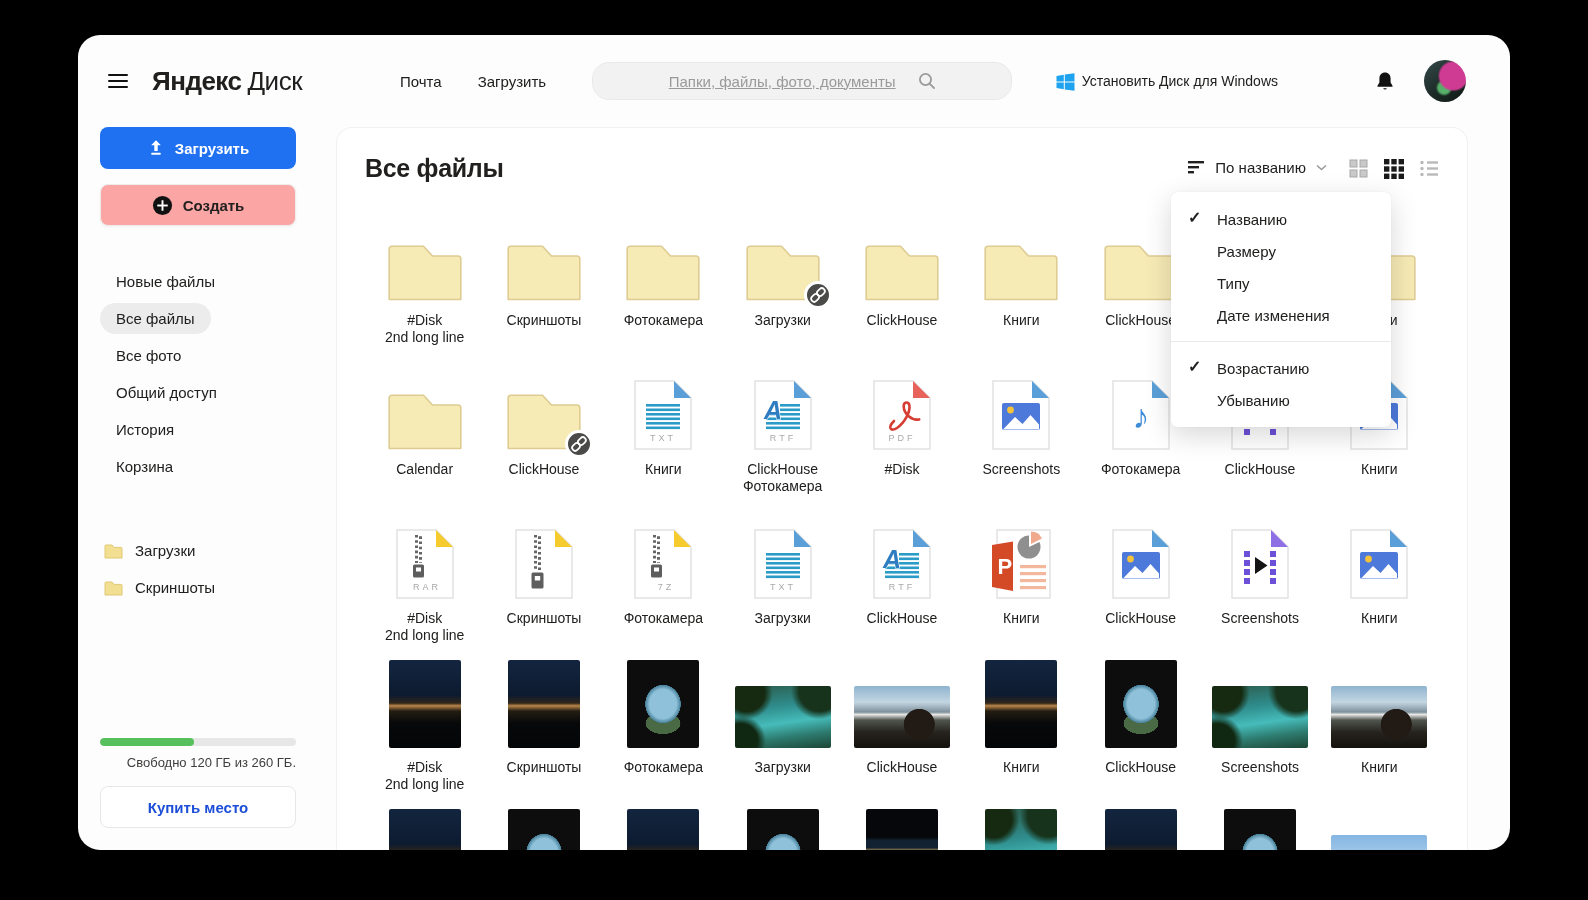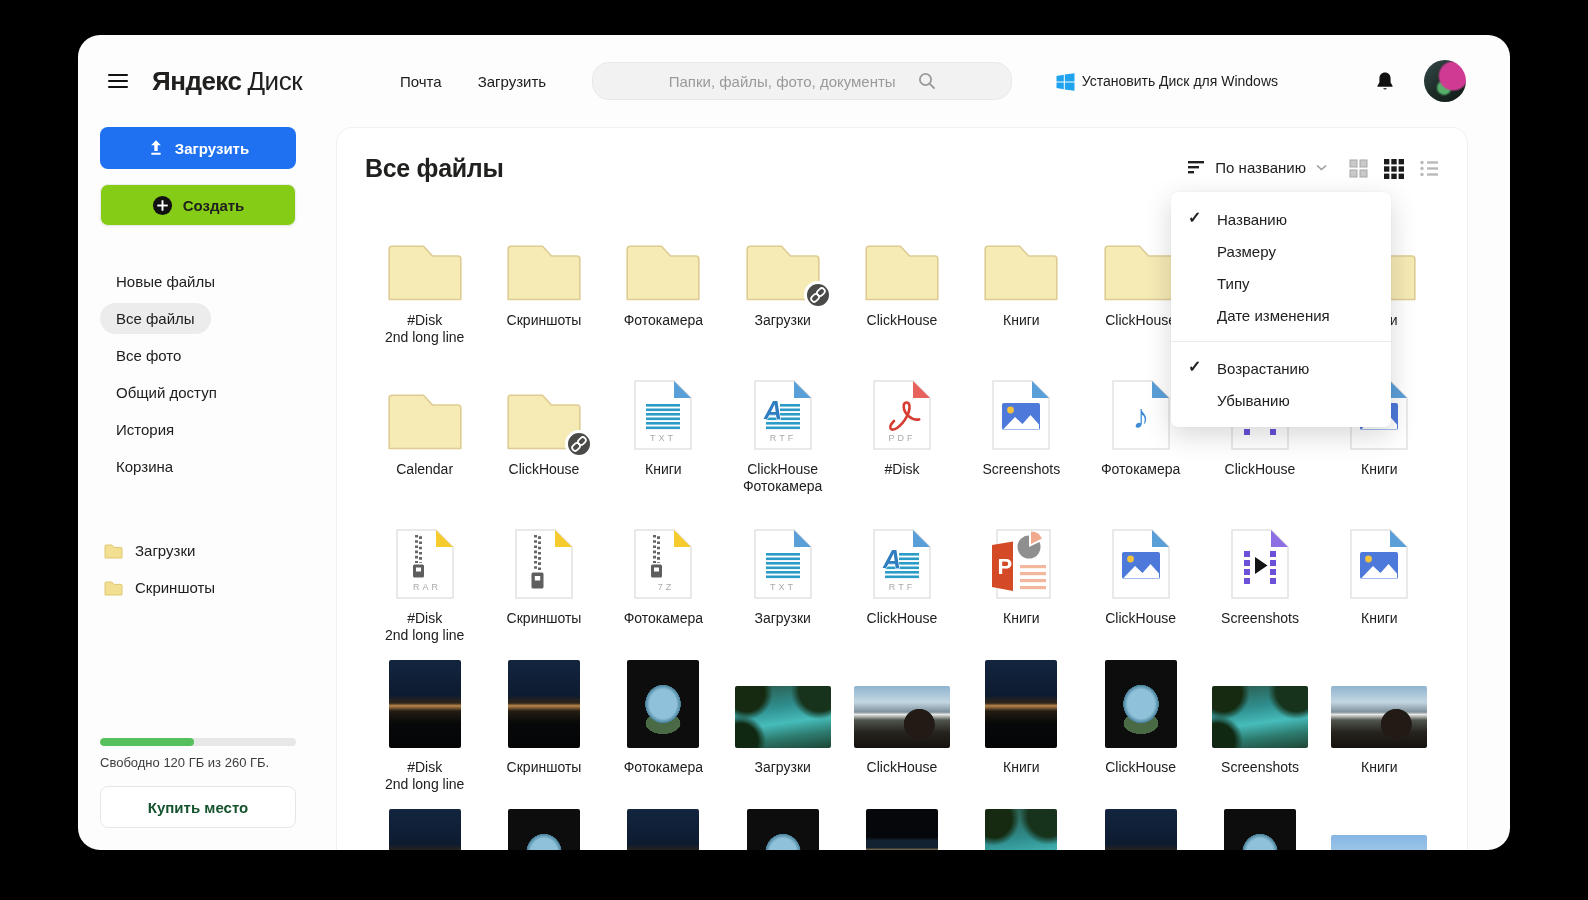--- a/index.html
+++ b/index.html
@@ -13,54 +13,54 @@
   .hdr { display:flex; align-items:center; height:92px; padding:0 44px 0 30px; }
   .burger { width:20px; height:14px; display:flex; flex-direction:column; justify-content:space-between; cursor:pointer; }
   .burger div { height:2px; background:#111; border-radius:1px; }
   .logo { margin-left:24px; font-size:26px; letter-spacing:-0.5px; white-space:nowrap; }
   .logo .brand { font-weight:700; }
   .logo .prod  { font-weight:400; margin-left:6px; }
   .hdr-nav { display:flex; gap:36px; margin-left:98px; font-size:15px;text-align:right; }
   .hdr-nav span { cursor:pointer; }
   .search { margin-left:46px; width:420px; height:38px; background:#f2f2f2; border:1px solid #e9e9e9;
             border-radius:17px; display:flex; align-items:center; justify-content:center; gap:22px;
-            color:#9a9a9a; font-size:15px; cursor:text; }
+            color:#9a9a9a; font-size:15px; cursor:text;text-decoration:underline; }
   .install { margin-left:auto; display:flex; align-items:center; gap:6px; font-size:14px; cursor:pointer; }
   .bell { margin-left:96px; cursor:pointer; display:flex; }
   .avatar { margin-left:28px; width:42px; height:42px; border-radius:50%; cursor:pointer;
             background:
               radial-gradient(circle at 70% 38%, #cf3a93 0 34%, rgba(207,58,147,0) 40%),
               radial-gradient(circle at 48% 66%, #57b06a 0 16%, rgba(87,176,106,0) 24%),
               linear-gradient(140deg,#35494a 0%,#1c2a26 55%,#101a15 100%); }
 
   
   .content { display:flex; height:723px; }
   .sidebar { width:196px; margin:0 40px 0 22px; display:flex; flex-direction:column; flex:none; }
 
   .btn-upload { height:42px; border:none; border-radius:8px; background:#1f71f1; color:#fff;
                 font-size:15px; font-weight:700; display:flex; align-items:center; justify-content:center;
                 gap:10px; cursor:pointer; font-family:inherit; }
-  .btn-create { margin-top:15px; height:42px; border:1px solid #ececec; border-radius:8px; background:#84cc16;
+  .btn-create { margin-top:15px; height:42px; border:1px solid #ececec; border-radius:8px; background:#fca5a5;
                 box-shadow:0 1px 3px rgba(0,0,0,.05); font-size:15px; font-weight:700;
                 display:flex; align-items:center; justify-content:center; gap:10px; cursor:pointer;
                 color:#21201f; font-family:inherit; }
 
   .side-nav { margin-top:40px; display:flex; flex-direction:column; gap:6px; font-size:15px; }
   .side-nav .item { display:inline-flex; align-self:flex-start; padding:7px 16px; border-radius:18px; cursor:pointer; }
   .side-nav .item.active { background:#ececec; }
 
   .side-folders { margin-top:54px; display:flex; flex-direction:column; gap:8px; font-size:15px; }
   .side-folders .f { display:flex; align-items:center; gap:12px; padding:6px 16px 6px 4px; cursor:pointer; }
 
   .storage { margin-top:auto; }
   .bar { height:8px; background:#e7e7e7; border-radius:4px; overflow:hidden; }
   .bar-fill { height:100%; background:#56c15c; border-radius:4px; }
-  .storage-label { margin-top:9px; font-size:13px; color:#3f3d3c; text-align:left; }
+  .storage-label { margin-top:9px; font-size:13px; color:#3f3d3c; text-align:right; }
   .btn-buy { margin:16px 0 22px; height:42px; width:100%; background:#fff; border:1px solid #e7e7e7;
-             border-radius:8px; font-size:15px; font-weight:700; cursor:pointer; color:#14532d; font-family:inherit; }
+             border-radius:8px; font-size:15px; font-weight:700; cursor:pointer; color:#1d4ed8; font-family:inherit; }
 
   
   .panel { flex:1; margin-right:42px; background:#fff; border:1px solid #f1f1f1; border-bottom:none;
            border-radius:16px 16px 0 0; position:relative; padding:26px 28px 0; overflow:hidden; }
   .panel-head { display:flex; align-items:center; }
   .panel-title { font-size:25px; font-weight:700; letter-spacing:-0.3px; }
   .controls { margin-left:auto; display:flex; align-items:flex-start; gap:22px; }
   .sortctl { display:flex; align-items:center; gap:10px; font-size:15px; cursor:pointer; }
   .views { display:flex; align-items:center; gap:16px; }
   .views > div { cursor:pointer; display:flex; }

